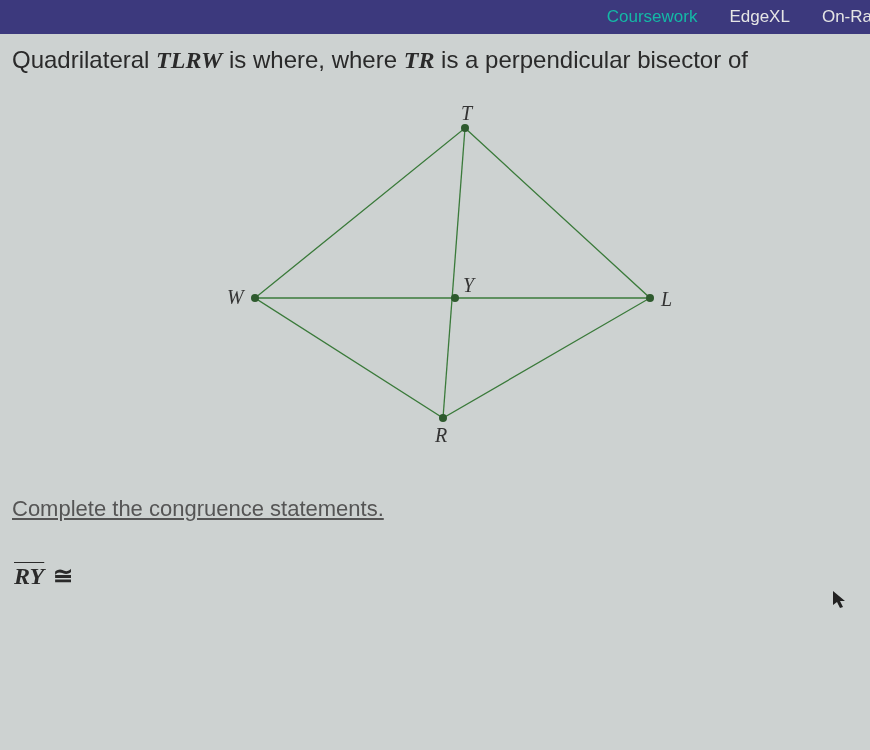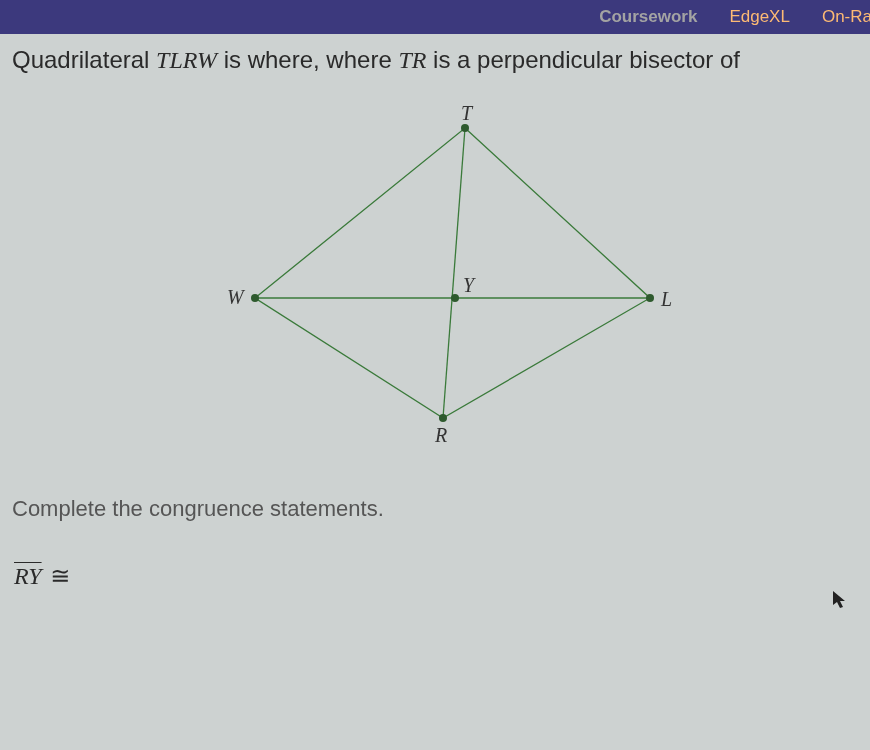--- a/index.html
+++ b/index.html
@@ -15,51 +15,52 @@
       background: #3c397d;
       height: 34px;
       display: flex;
       justify-content: flex-end;
       align-items: center;
       padding-right: 0;
       gap: 32px;
       color: #fff;
       font-size: 17px;
     }
-    .header .nav-item { color: #fdba74; }
-    .header .nav-item.active { color: #a3a3a3; font-weight: 700; }
+    .header .nav-item { color: #e5e5e5; }
+    .header .nav-item.active { color: #14b8a6; font-weight: 400; }
     .header .nav-item.last { padding-right: 0; margin-right: -2px; }
     .problem-text {
       padding: 8px 12px 0 12px;
       font-size: 24px;
       color: #2a2a2a;
       line-height: 1.5;
     }
     .mathline { margin-top: 14px; }
-    .math { font-family: "Times New Roman", Times, serif; font-style: italic; }
+    .math { font-family: "Times New Roman", Times, serif; font-style: italic; font-weight: bold; }
     .overline { text-decoration: overline; text-decoration-thickness: 1.2px; display: inline-block; padding: 0 2px;}
     .tri { font-style: normal; }
     .congru { font-style: normal; }
     .figure-wrap {
       width: 100%;
       display: flex;
       justify-content: center;
       margin-top: 20px;
     }
     svg.figure { width: 520px; height: 380px; }
     .ptlabel {
       font-family: "Times New Roman", Times, serif;
       font-style: italic;
       font-size: 20px;
       fill: #333;
     }
     .prompt {
       padding: 18px 12px 0 12px;
       font-size: 22px;
       color: #555;
+      text-decoration: underline;
     }
     .answer-line {
       padding: 40px 20px 0 12px;
       font-size: 24px;
       color: #2a2a2a;
     }
     .cursor-icon {
       position: absolute;
       right: 22px;
       top: 590px;

